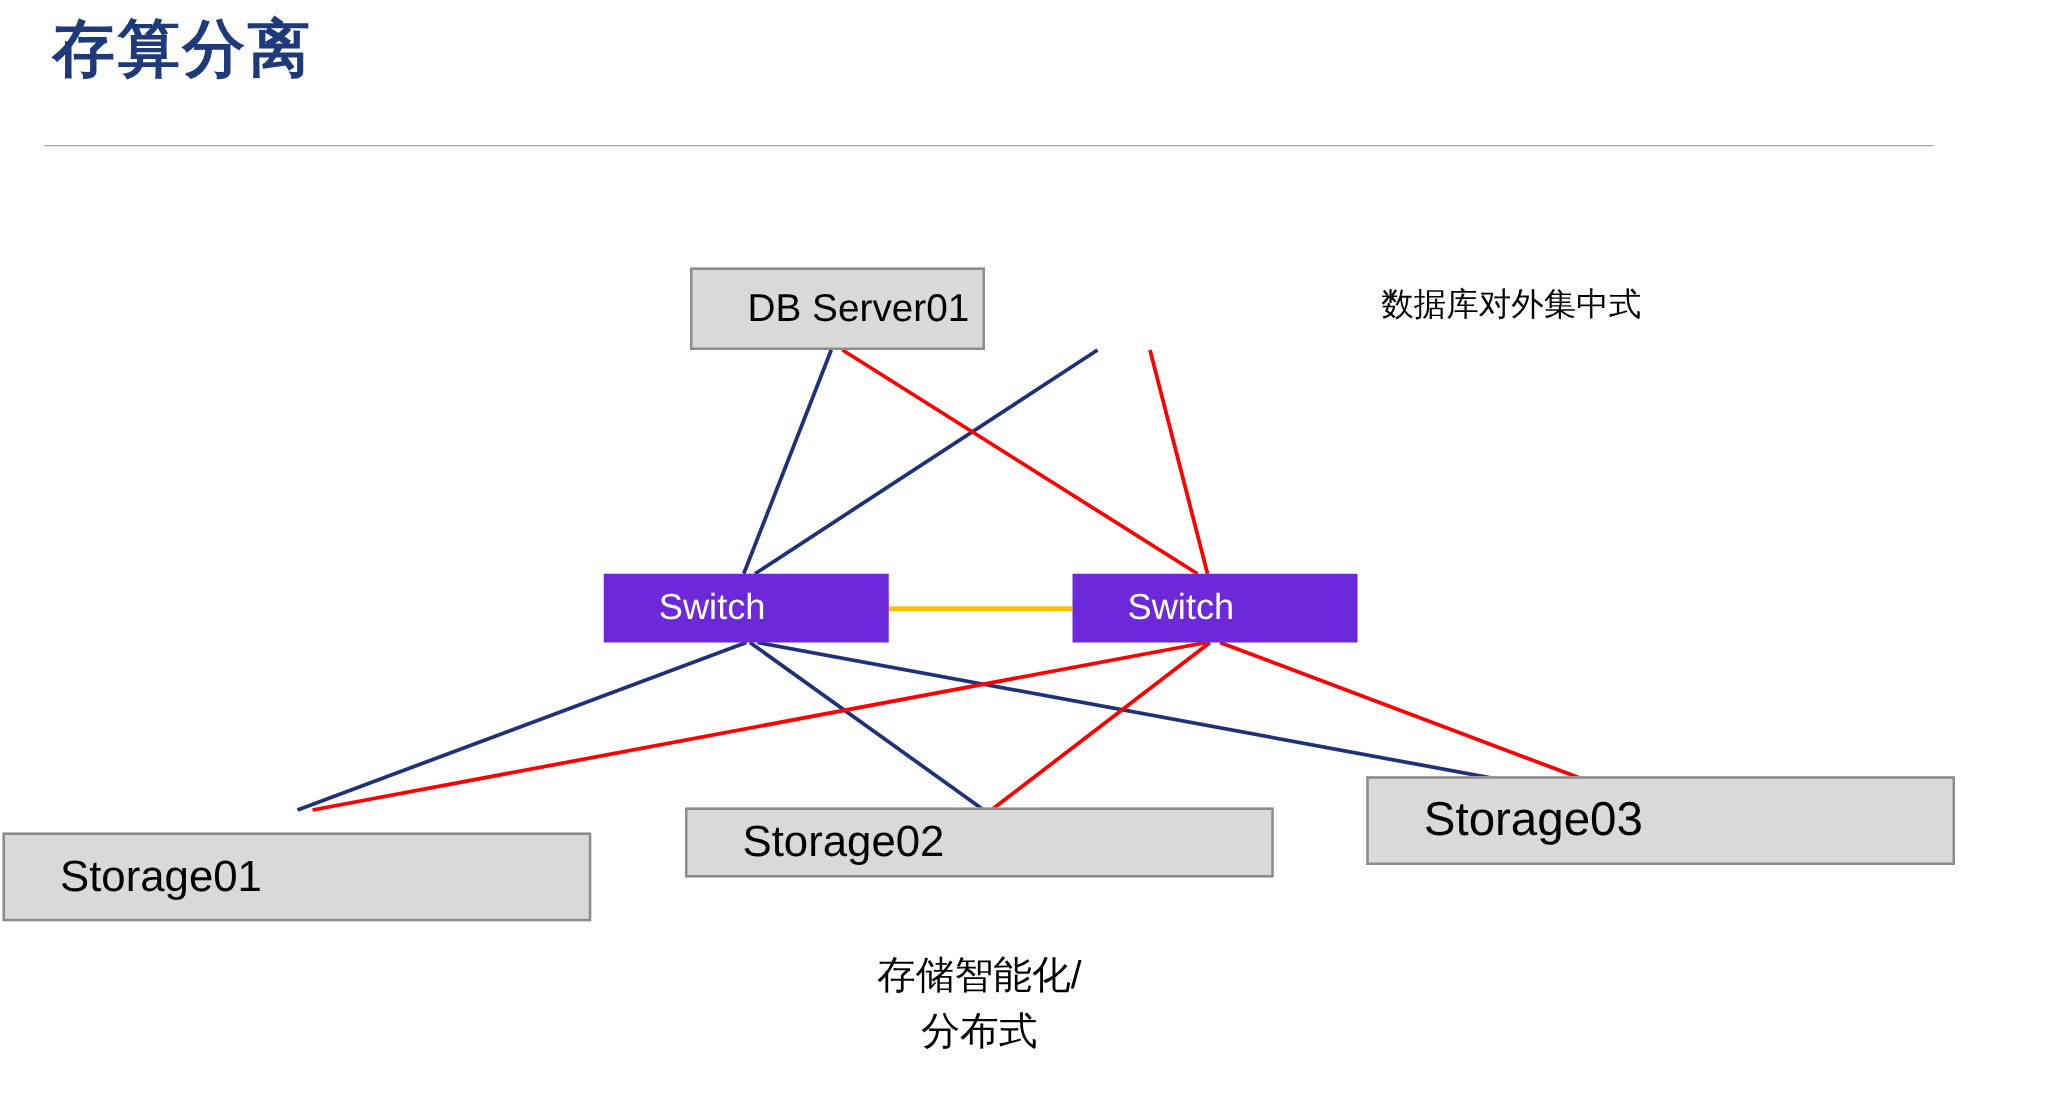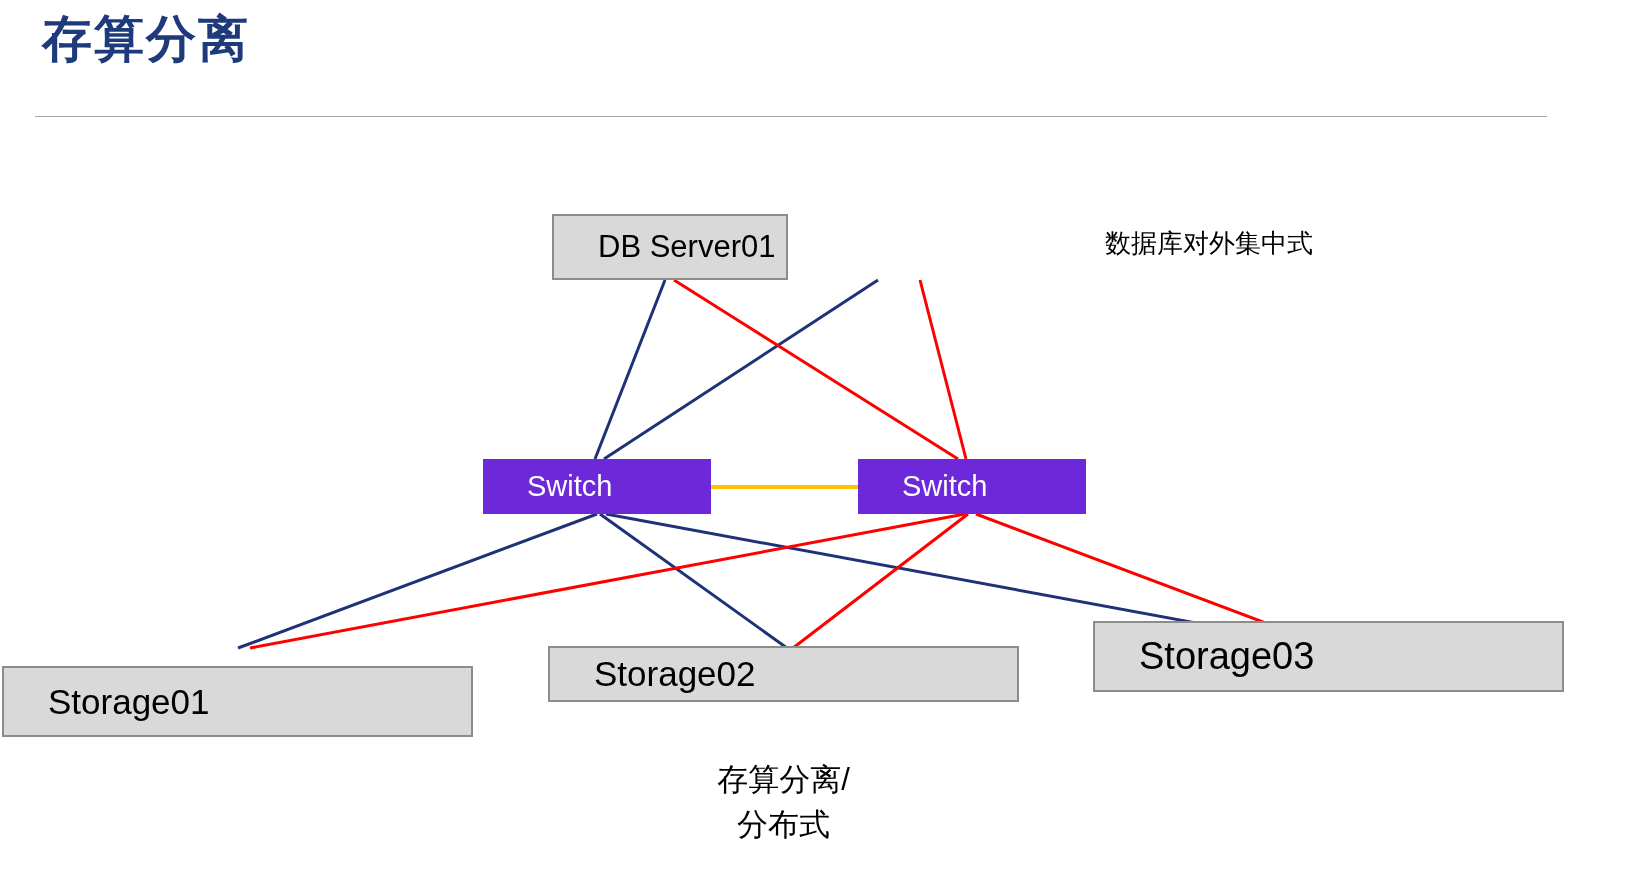--- a/index.html
+++ b/index.html
@@ -137,17 +137,17 @@
 
   <div class="node box-gray" id="storage2">
     <span>Storage02</span>
   </div>
 
   <div class="node box-gray" id="storage3">
     <span>Storage03</span>
   </div>
 
   <div class="note-bottom">
-    <div>存算分离/</div>
+    <div>存储智能化/</div>
     <div>分布式</div>
   </div>
 
 </div>
 
 </body></html>

